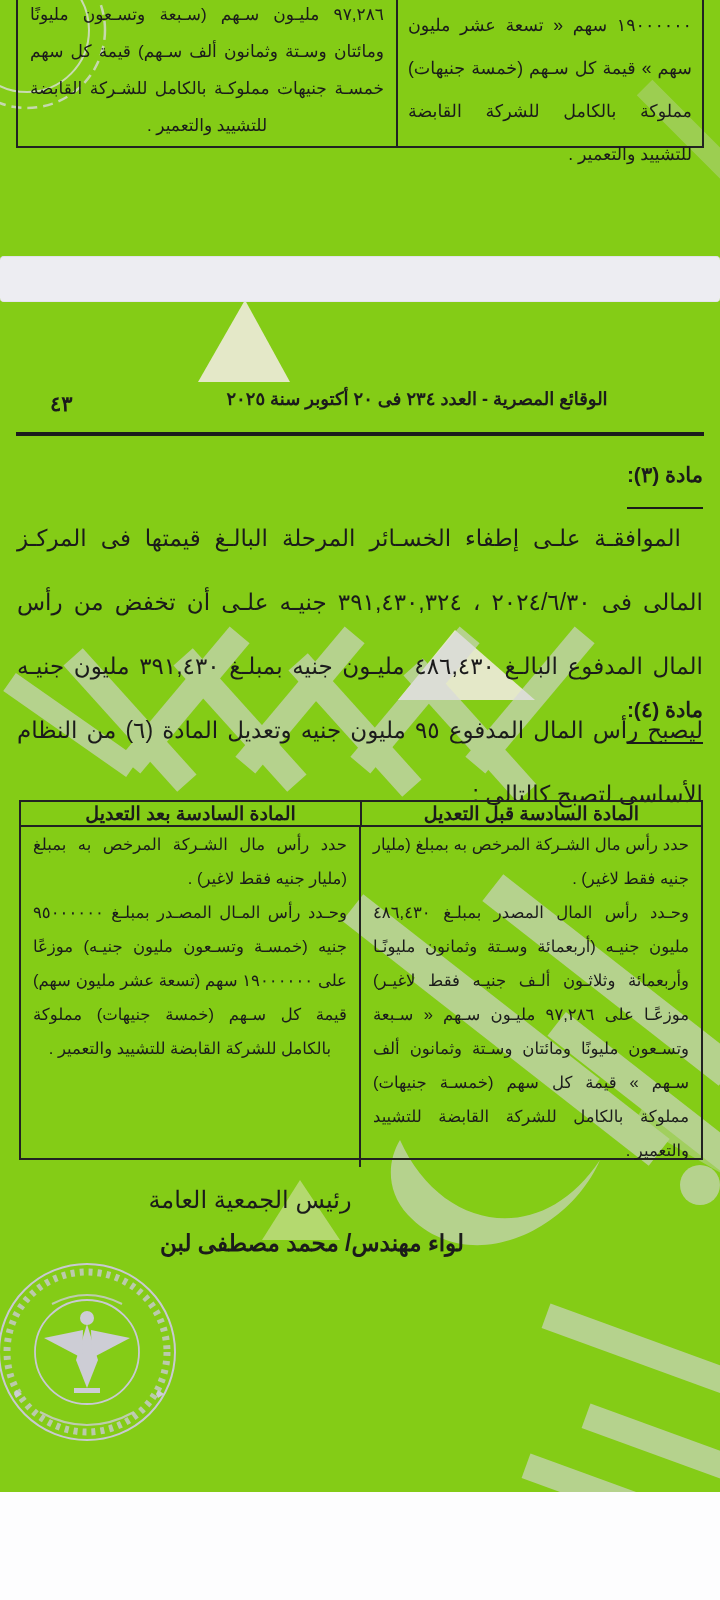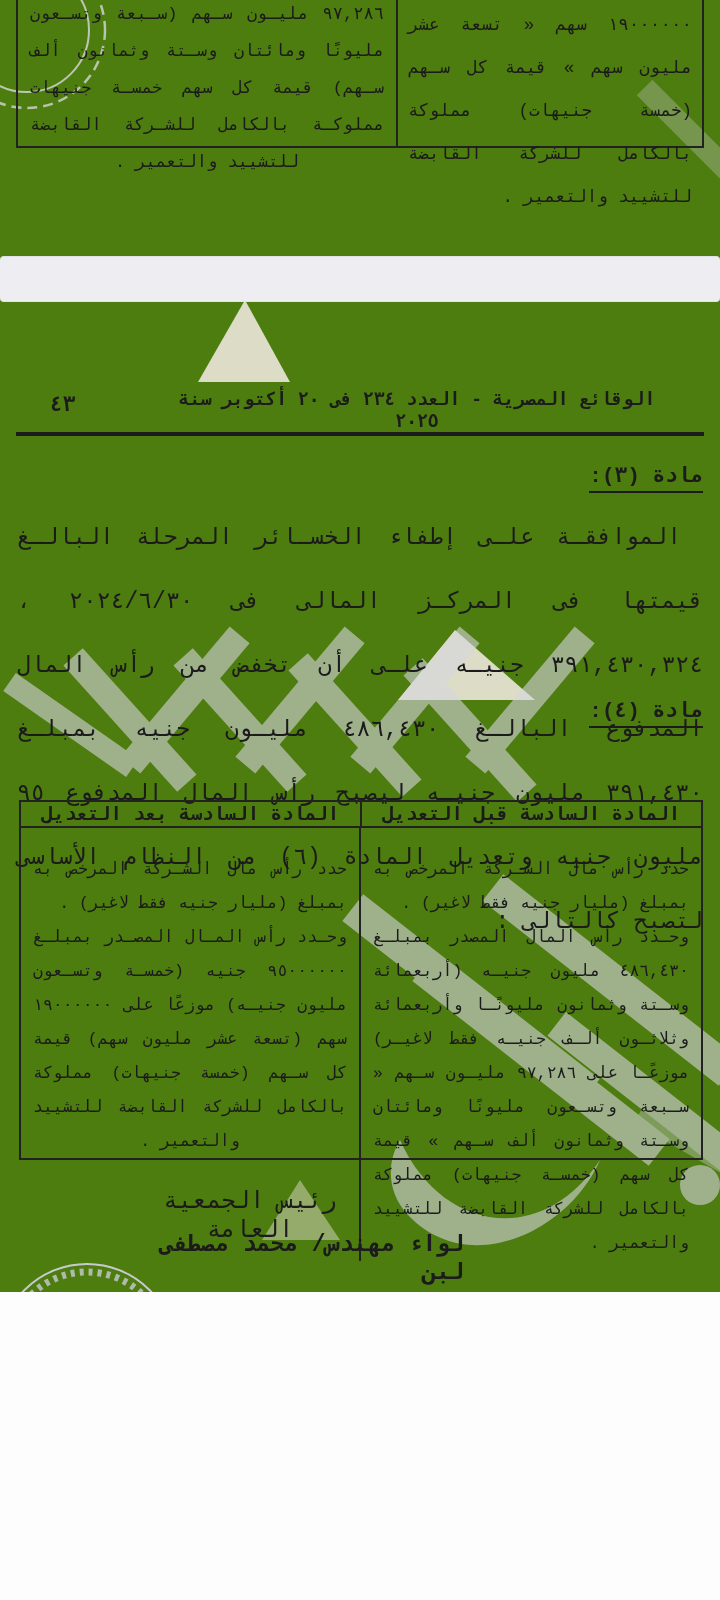--- a/index.html
+++ b/index.html
@@ -1,17 +1,17 @@
 <!DOCTYPE html>
 <html lang="ar"><head>
 <meta charset="utf-8">
 <style>
   html,body{margin:0;padding:0;background:#fdfdfe;}
-  .page{position:relative;width:720px;height:1292px;overflow:hidden;background:#4d7c0f;
-        font-family:Liberation Mono, monospace;color:#1b1b1b;}
+  .page{position:relative;width:720px;height:1492px;overflow:hidden;background:#84cc16;
+        font-family:Liberation Sans, sans-serif;color:#1b1b1b;}
   .layer-wm{position:absolute;inset:0;z-index:0;}
   .content{position:absolute;inset:0;z-index:1;}
   
   .top-table{position:absolute;top:-14px;right:16px;left:16px;height:158px;
              border:2px solid #222;display:flex;background:transparent;}
   .tt-cell{box-sizing:border-box;text-align:justify;}
   .tt-before{width:306px;border-left:2px solid #222;padding:16px 10px 0 10px;
              font-size:17.5px;line-height:43px;}
   .tt-after{flex:1;padding:8px 12px 0 12px;font-size:17px;line-height:37px;text-align-last:center;}
   
@@ -19,38 +19,38 @@
          border-top:1px solid #e1e1e9;border-bottom:1px solid #e4e4ec;border-radius:4px;}
   .band-bottom{position:absolute;top:1570px;left:0;right:0;height:30px;background:#eef0f4;
          border-top:2px solid #d9dae2;}
   
   .gz-title{position:absolute;top:388px;left:174px;right:60px;text-align:center;
             font-size:18px;font-weight:bold;}
   .gz-page-num{position:absolute;top:392px;left:50px;font-size:21px;font-weight:bold;}
   .gz-rule{position:absolute;top:432px;left:16px;right:16px;height:4px;background:#1c1c1c;}
   
   .art-head{position:absolute;right:17px;font-size:21px;font-weight:bold;}
-  .art-head span{display:inline-block;border-bottom:2px solid #1b1b1b;padding-bottom:3px;}
+  .art-head span{display:inline-block;border-bottom:2px solid #1b1b1b;padding-bottom:20px;}
   .art3-head{top:463px;}
   .art4-head{top:698px;}
   .art3-body{position:absolute;top:506px;right:17px;left:17px;font-size:23px;line-height:64px;
              text-align:justify;direction:rtl;}
   .art3-body p{margin:0;text-indent:22px;}
   .art4-body{position:absolute;top:748px;right:17px;left:17px;font-size:18.5px;font-weight:600;
              text-align:justify;text-align-last:justify;direction:rtl;}
   
   .amend{position:absolute;top:800px;right:17px;left:19px;height:360px;border:2px solid #222;
          display:flex;flex-direction:column;box-sizing:border-box;background:transparent;}
   .amend-head{display:flex;height:54px;border-bottom:2px solid #222;}
   .amend-head .hcell{flex:1;display:flex;align-items:center;justify-content:center;
                      font-weight:bold;font-size:19px;}
   .amend-head .h-before{border-left:2px solid #222;}
   .amend-body{display:flex;flex:1;}
   .bcell{box-sizing:border-box;font-size:16.5px;line-height:34px;text-align:justify;
-         padding:25px 12px 0 12px;}
+         padding:0 12px 0 12px;}
   .b-before{flex:0 0 50.3%;border-left:2px solid #222;}
   .b-after{flex:1;}
   .bcell p{margin:0;}
   .b-after p:last-child{text-align-last:center;}
   
   .sig-title{position:absolute;top:1186px;left:140px;width:220px;text-align:center;font-size:24px;}
   .sig-name{position:absolute;top:1230px;left:128px;width:336px;text-align:right;
             font-size:23px;font-weight:bold;}
   .stamp{position:absolute;left:-18px;top:1242px;z-index:0;}
   .corner-stamp{position:absolute;left:-28px;top:-30px;z-index:0;opacity:.75;}

